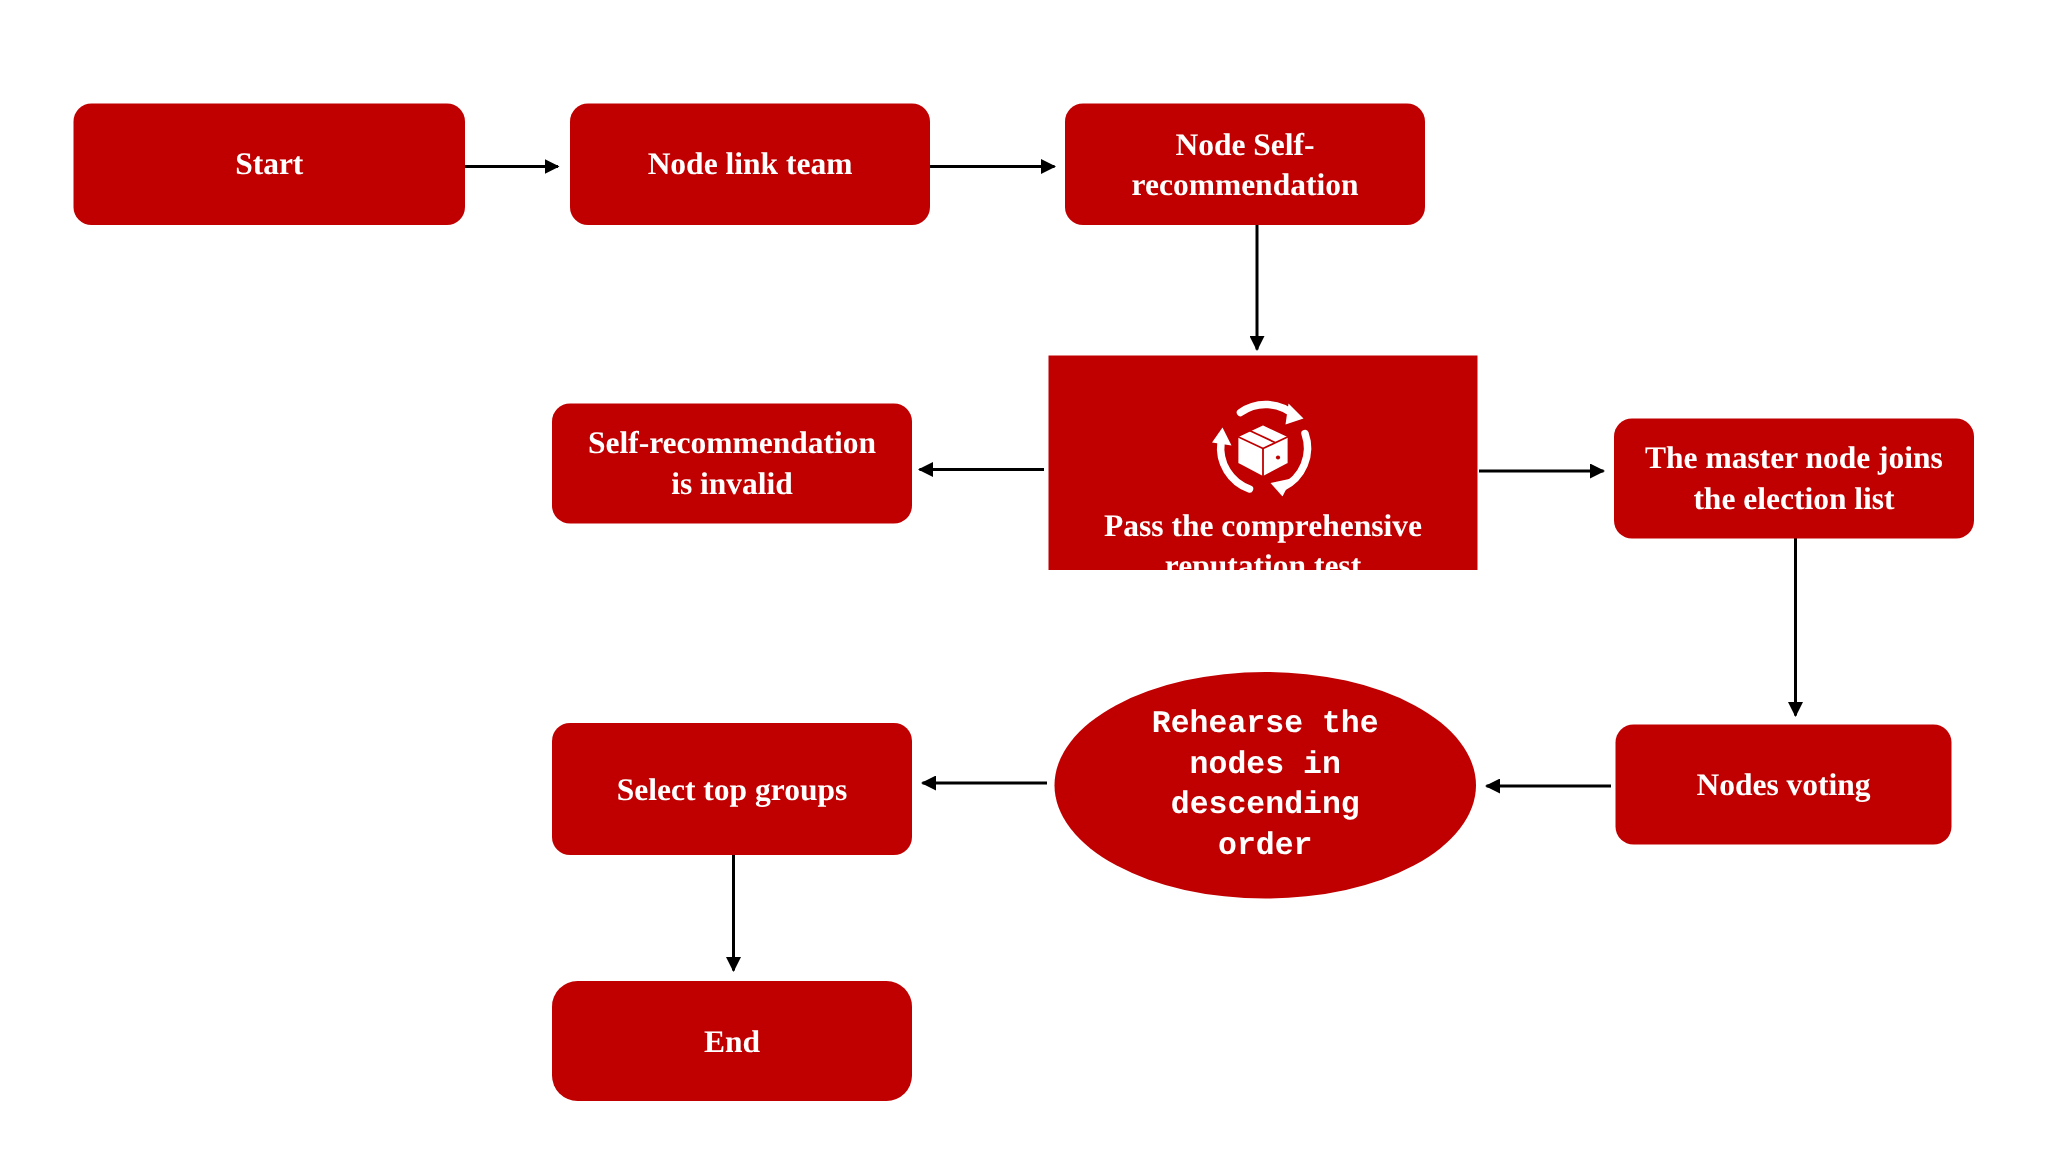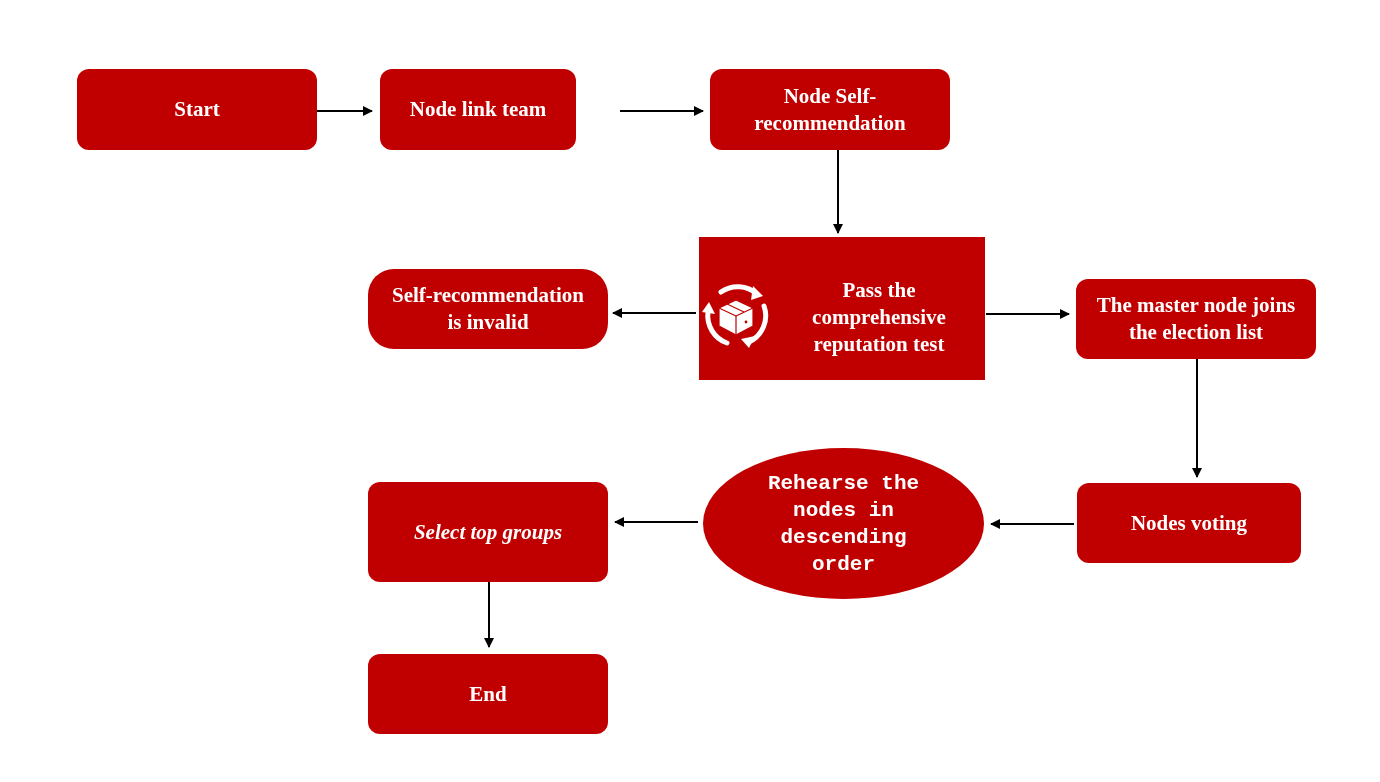--- a/index.html
+++ b/index.html
@@ -26,33 +26,33 @@
   <line x1="620" y1="111" x2="703" y2="111" stroke="#000" stroke-width="2" marker-end="url(#ah)"></line>
   <line x1="838" y1="150" x2="838" y2="233" stroke="#000" stroke-width="2" marker-end="url(#ah)"></line>
   <line x1="696" y1="313" x2="613" y2="313" stroke="#000" stroke-width="2" marker-end="url(#ah)"></line>
   <line x1="986" y1="314" x2="1069" y2="314" stroke="#000" stroke-width="2" marker-end="url(#ah)"></line>
   <line x1="1197" y1="350" x2="1197" y2="477" stroke="#000" stroke-width="2" marker-end="url(#ah)"></line>
   <line x1="1074" y1="524" x2="991" y2="524" stroke="#000" stroke-width="2" marker-end="url(#ah)"></line>
   <line x1="698" y1="522" x2="615" y2="522" stroke="#000" stroke-width="2" marker-end="url(#ah)"></line>
   <line x1="489" y1="564" x2="489" y2="647" stroke="#000" stroke-width="2" marker-end="url(#ah)"></line>
 </svg>
 
-<div class="node rounded" style="left:49px;top:69px;width:240px;height:81px;margin-left:28px;">
+<div class="node rounded" style="left:49px;top:69px;width:261px;height:81px;">
   <span class="label">Start</span>
 </div>
 
-<div class="node rounded" style="left:380px;top:69px;width:196px;height:81px;">
+<div class="node rounded" style="left:380px;top:69px;width:240px;height:81px;">
   <span class="label">Node link team</span>
 </div>
 
 <div class="node rounded" style="left:710px;top:69px;width:240px;height:81px;">
   <span class="label" style="width:170px;">Node Self-recommendation</span>
 </div>
 
-<div class="node" style="left:699px;top:237px;width:286px;height:143px;flex-direction:row;justify-content:flex-start;padding-top:12px;">
+<div class="node" style="left:699px;top:237px;width:286px;height:143px;flex-direction:column;justify-content:flex-start;padding-top:28px;">
   <span style="display:block;width:74px;height:66px;">
     <svg width="74" height="66" viewBox="0 0 74 66">
       <g fill="none" stroke="#fff" stroke-width="5" stroke-linecap="round">
         <path d="M22 10 A29 29 0 0 1 58 12"></path>
         <path d="M65 24 A29 29 0 0 1 50 60"></path>
         <path d="M28 61 A29 29 0 0 1 9 30"></path>
       </g>
       <path d="M54 4 L64 14 L52 18 z" fill="#fff"></path>
       <path d="M56 54 L50 66 L42 57 z" fill="#fff"></path>
       <path d="M3 30 L10 20 L16 32 z" fill="#fff"></path>
@@ -61,35 +61,35 @@
         <path d="M20 26 L37 34 L54 26" fill="none"></path>
         <path d="M37 34 L37 53" fill="none"></path>
         <path d="M28 22 L45 30" fill="none"></path>
       </g>
       <circle cx="47" cy="40" r="1.4" fill="#C00000"></circle>
     </svg>
   </span>
   <span class="label" style="width:250px;margin-top:6px;">Pass the comprehensive reputation test</span>
 </div>
 
-<div class="node rounded" style="left:368px;top:269px;width:240px;height:80px;border-radius:26px;">
+<div class="node rounded" style="left:368px;top:269px;width:240px;height:80px;">
   <span class="label" style="width:200px;">Self-recommendation is invalid</span>
 </div>
 
 <div class="node rounded" style="left:1076px;top:279px;width:240px;height:80px;">
   <span class="label" style="width:210px;">The master node joins the election list</span>
 </div>
 
 <div class="node rounded" style="left:1077px;top:483px;width:224px;height:80px;">
   <span class="label">Nodes voting</span>
 </div>
 
 <div class="node ellipse" style="left:703px;top:448px;width:281px;height:151px;font-family:Liberation Mono, monospace;">
   <span class="label" style="width:180px;">Rehearse the nodes in descending order</span>
 </div>
 
-<div class="node rounded" style="left:368px;top:482px;width:240px;height:100px;font-style:italic;">
+<div class="node rounded" style="left:368px;top:482px;width:240px;height:88px;">
   <span class="label">Select top groups</span>
 </div>
 
-<div class="node rounded" style="left:368px;top:654px;width:240px;height:80px;">
+<div class="node rounded" style="left:368px;top:654px;width:240px;height:80px;border-radius:17px;">
   <span class="label">End</span>
 </div>
 
 </body></html>

